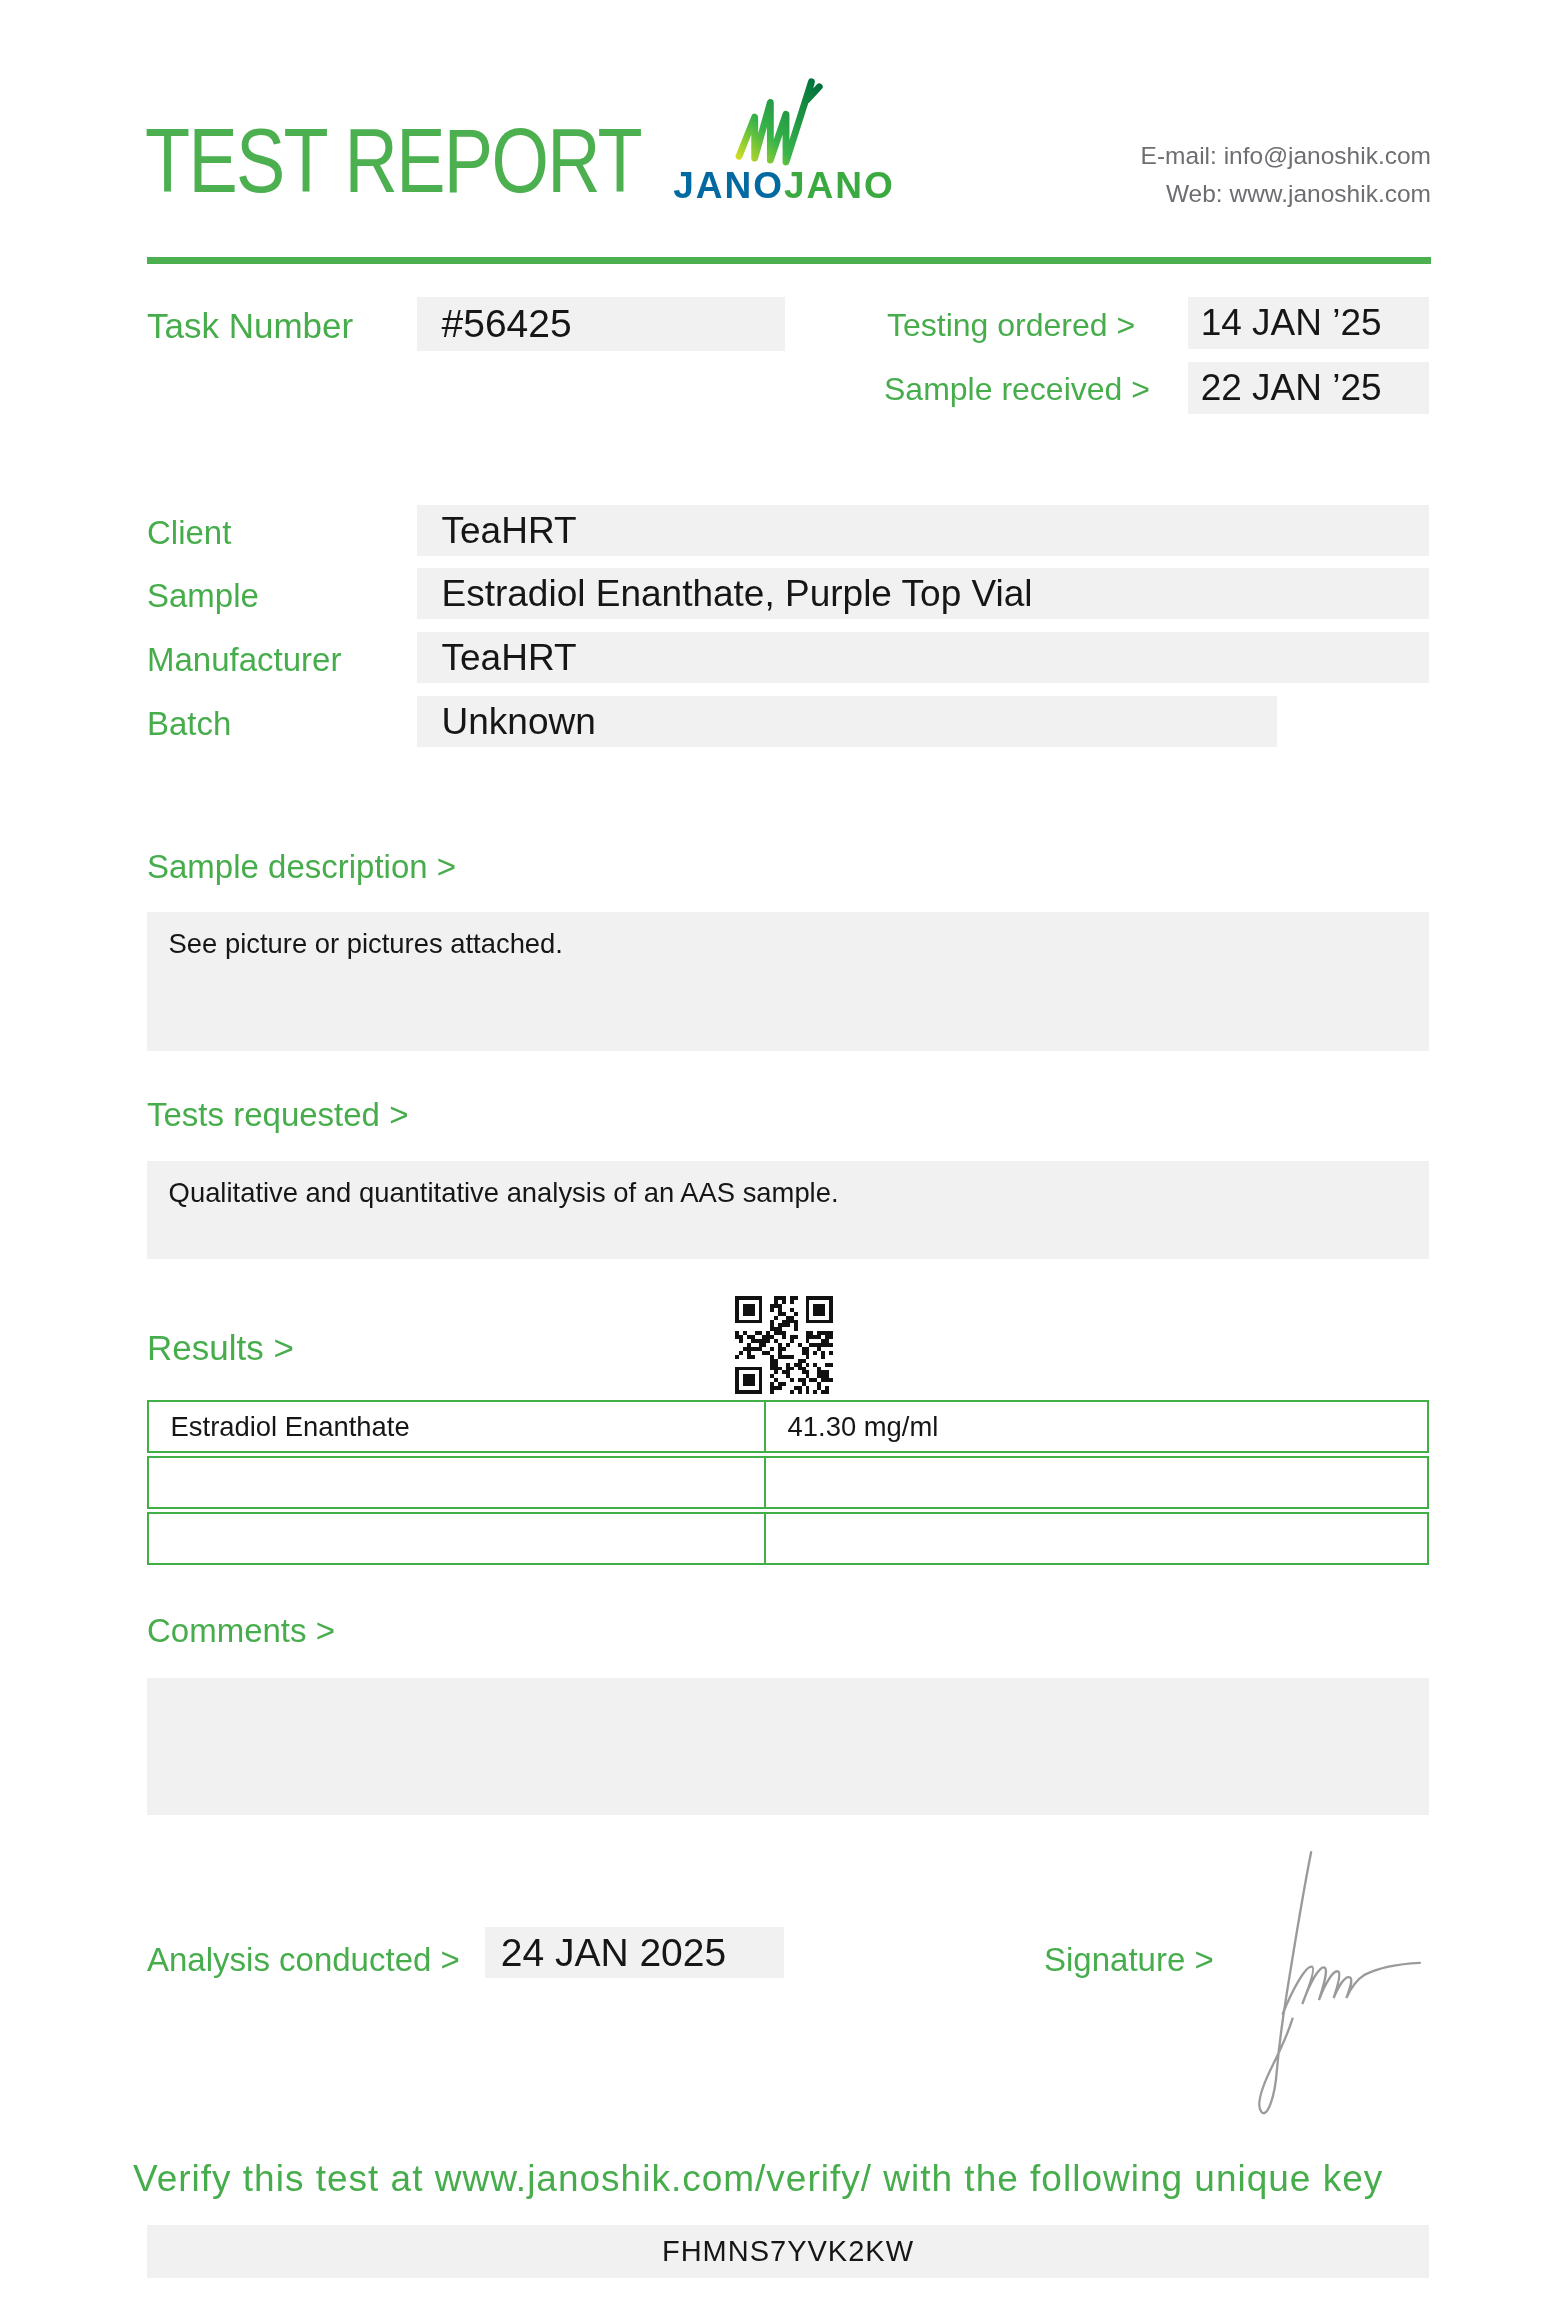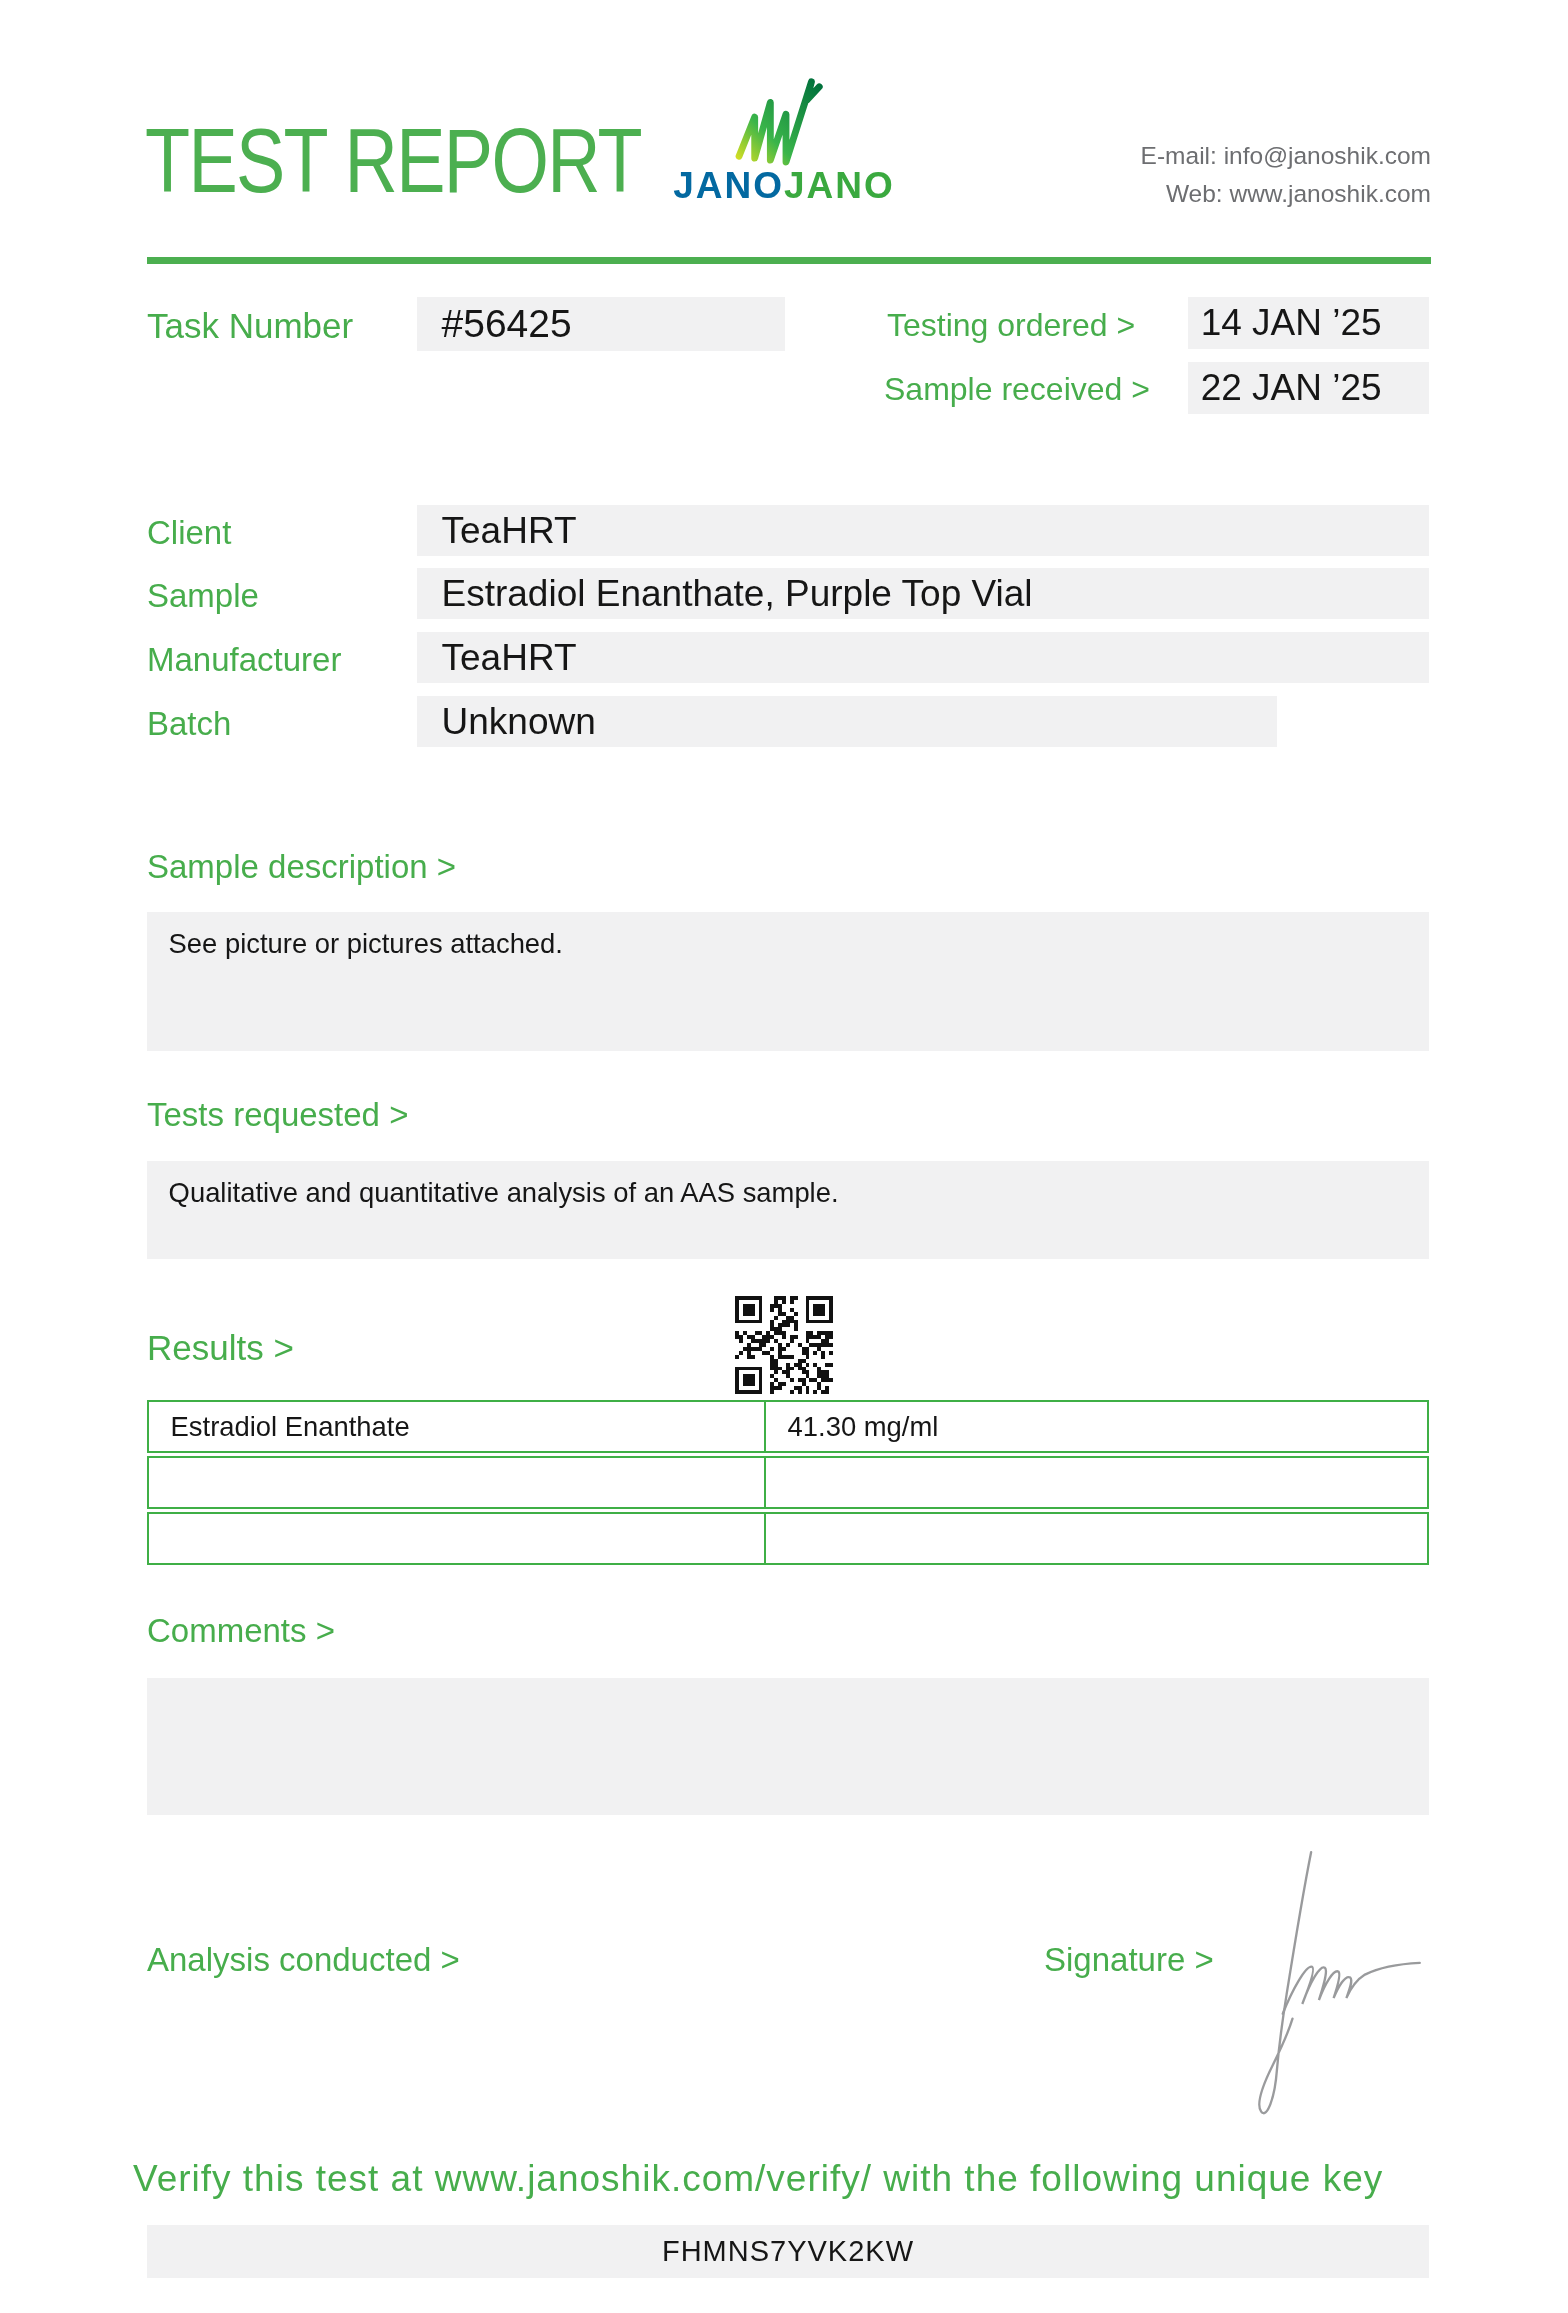--- a/index.html
+++ b/index.html
@@ -322,20 +322,23 @@
         </div>
     </div>
   </div>
 
   <div class="abs label" style="left:147px;top:1612px;">Comments &gt;</div>
   <div class="abs graybox" style="left:147px;top:1678px;width:1282px;height:137px;padding:15.7px 21.6px;">
     <span class="boxtext"></span>
   </div>
 
   <div class="abs label" style="left:147px;top:1941px;">Analysis conducted &gt;</div>
+  <div class="abs graybox flexv" style="left:485px;top:1927px;width:299px;height:51px;">
+    <span class="value" style="font-size:39px;padding-left:15.7px;">24 JAN 2025</span>
+  </div>
 
   <div class="abs label" style="left:1044px;top:1941px;">Signature &gt;</div>
   <div class="abs" style="left:1253px;top:1818px;width:172px;height:323px;">
     <svg width="172" height="323" viewBox="0 0 175 330">
       <g fill="none" stroke="#8f9092" stroke-width="2.4" stroke-linecap="round" opacity="0.9">
         <path d="M59,35 C52,70 42,130 34,180 C30,205 26,235 24,258 C22,285 14,308 8,300 C2,292 10,272 20,252 C28,236 36,218 40,205"></path>
         <path d="M30,200 C40,175 54,150 60,152 C64,154 54,180 50,190 C58,168 68,150 73,153 C77,156 70,176 67,186 C73,170 82,154 87,157 C90,160 85,175 82,184 C87,172 94,160 99,163 C102,166 98,176 95,184 C99,175 106,165 114,160 C130,152 150,149 170,148"></path>
       </g>
     </svg>
   </div>

